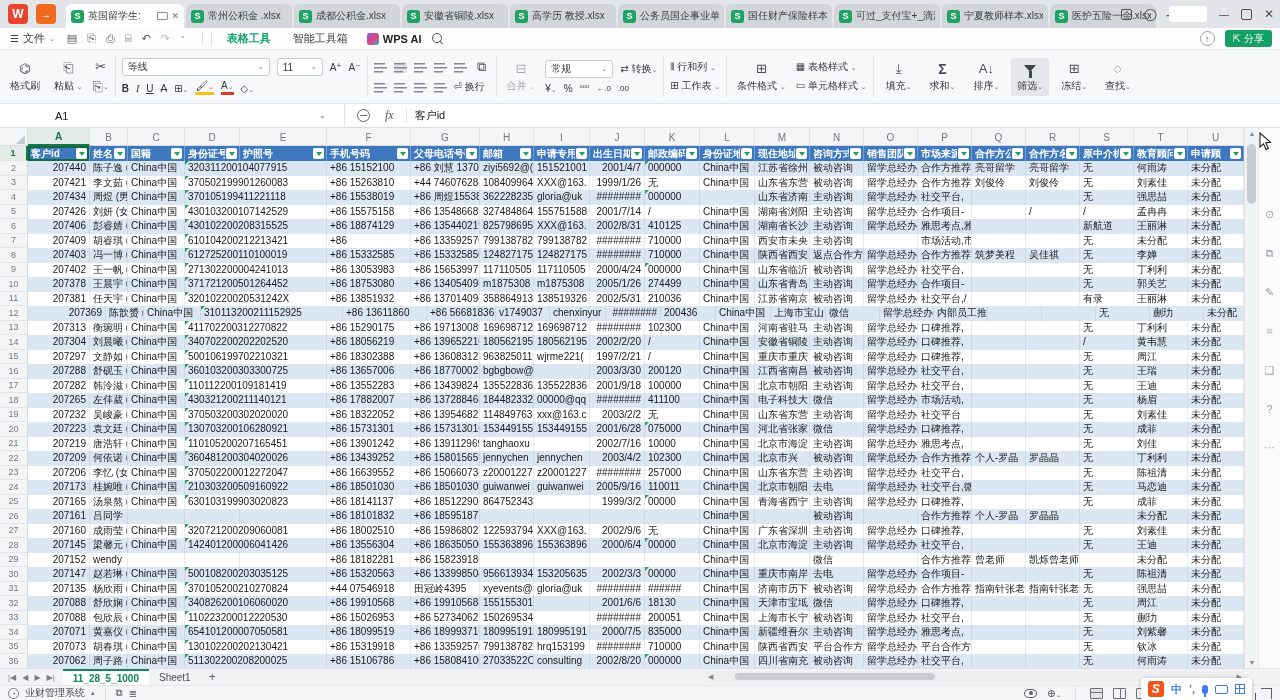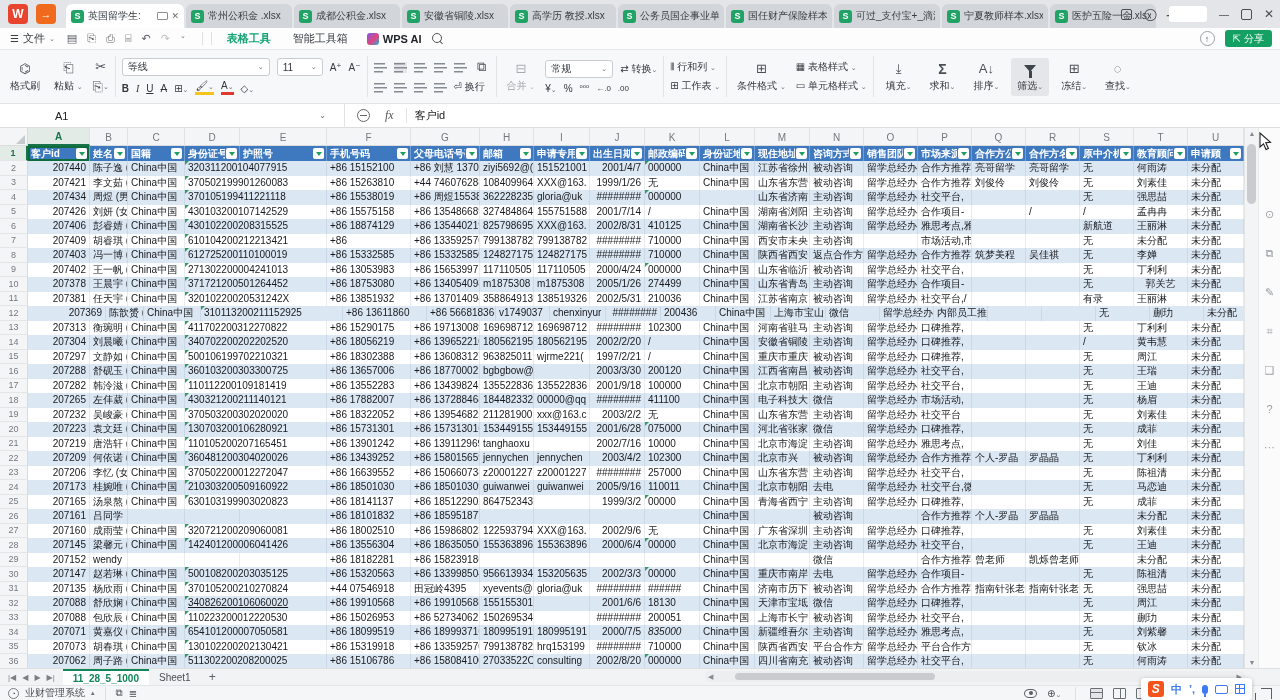--- a/index.html
+++ b/index.html
@@ -708,21 +708,21 @@
           <div class="c right" style="width: 55px;"><span class="t">2005/1/26</span></div>
           <div class="c" style="width: 55px;"><span class="t">274499</span></div>
           <div class="c" style="width: 55px;"><span class="t">China中国</span></div>
           <div class="c" style="width: 55px;"><span class="t">山东省青岛</span></div>
           <div class="c" style="width: 54px;"><span class="t">主动咨询</span></div>
           <div class="c" style="width: 54px;"><span class="t">留学总经办</span></div>
           <div class="c" style="width: 54px;"><span class="t">合作项目-</span></div>
           <div class="c" style="width: 54px;"><span class="t"></span></div>
           <div class="c" style="width: 54px;"><span class="t"></span></div>
           <div class="c" style="width: 54px;"><span class="t">无</span></div>
-          <div class="c" style="width: 54px; text-align: center;"><span class="t">郭关艺</span></div>
+          <div class="c" style="width: 54px;"><span class="t">郭关艺</span></div>
           <div class="c" style="width: 56px;"><span class="t">未分配</span></div>
         </div>
         <div class="drow">
           <div class="rn">11</div>
           <div class="c right" style="width: 62px;"><span class="t">207381</span></div>
           <div class="c" style="width: 38px;"><span class="t">任天宇 (女</span></div>
           <div class="c" style="width: 57px;"><span class="t">China中国</span></div>
           <div class="c spill tri" style="width: 55px;"><span class="t">32010220020531242X</span></div>
           <div class="c" style="width: 87px;"><span class="t"></span></div>
           <div class="c" style="width: 84px;"><span class="t">+86 13851932</span></div>
@@ -912,21 +912,21 @@
         </div>
         <div class="drow">
           <div class="rn">19</div>
           <div class="c right" style="width: 62px;"><span class="t">207232</span></div>
           <div class="c" style="width: 38px;"><span class="t">吴峻豪 (女</span></div>
           <div class="c" style="width: 57px;"><span class="t">China中国</span></div>
           <div class="c spill tri" style="width: 55px;"><span class="t">370503200302020020</span></div>
           <div class="c" style="width: 87px;"><span class="t"></span></div>
           <div class="c" style="width: 84px;"><span class="t">+86 18322052</span></div>
           <div class="c" style="width: 69px;"><span class="t">+86 1395468251</span></div>
-          <div class="c" style="width: 54px;"><span class="t">211281900</span></div>
+          <div class="c" style="width: 54px;"><span class="t">114849763</span></div>
           <div class="c" style="width: 56px;"><span class="t">xxx@163.c</span></div>
           <div class="c right" style="width: 55px;"><span class="t">2003/2/2</span></div>
           <div class="c" style="width: 55px;"><span class="t">无</span></div>
           <div class="c" style="width: 55px;"><span class="t">China中国</span></div>
           <div class="c" style="width: 55px;"><span class="t">山东省东营</span></div>
           <div class="c" style="width: 54px;"><span class="t">主动咨询</span></div>
           <div class="c" style="width: 54px;"><span class="t">留学总经办</span></div>
           <div class="c" style="width: 54px;"><span class="t">社交平台</span></div>
           <div class="c" style="width: 54px;"><span class="t"></span></div>
           <div class="c" style="width: 54px;"><span class="t"></span></div>
@@ -1220,21 +1220,21 @@
           <div class="c" style="width: 54px;"><span class="t">指南针张老</span></div>
           <div class="c" style="width: 54px;"><span class="t">无</span></div>
           <div class="c" style="width: 54px;"><span class="t">强思喆</span></div>
           <div class="c" style="width: 56px;"><span class="t">未分配</span></div>
         </div>
         <div class="drow band">
           <div class="rn">32</div>
           <div class="c right" style="width: 62px;"><span class="t">207088</span></div>
           <div class="c" style="width: 38px;"><span class="t">舒欣娴 (女</span></div>
           <div class="c" style="width: 57px;"><span class="t">China中国</span></div>
-          <div class="c spill tri" style="width: 55px; text-decoration: underline;"><span class="t">340826200106060020</span></div>
+          <div class="c spill tri" style="width: 55px;"><span class="t">340826200106060020</span></div>
           <div class="c" style="width: 87px;"><span class="t"></span></div>
           <div class="c" style="width: 84px;"><span class="t">+86 19910568</span></div>
           <div class="c" style="width: 69px;"><span class="t">+86 1991056886</span></div>
           <div class="c" style="width: 54px;"><span class="t">155155301</span></div>
           <div class="c" style="width: 56px;"><span class="t"></span></div>
           <div class="c right" style="width: 55px;"><span class="t">2001/6/6</span></div>
           <div class="c" style="width: 55px;"><span class="t">18130</span></div>
           <div class="c" style="width: 55px;"><span class="t">China中国</span></div>
           <div class="c" style="width: 55px;"><span class="t">天津市宝坻</span></div>
           <div class="c" style="width: 54px;"><span class="t">微信</span></div>
@@ -1275,21 +1275,21 @@
           <div class="c right" style="width: 62px;"><span class="t">207071</span></div>
           <div class="c" style="width: 38px;"><span class="t">黄嘉仪 (女</span></div>
           <div class="c" style="width: 57px;"><span class="t">China中国</span></div>
           <div class="c spill tri" style="width: 55px;"><span class="t">654101200007050581</span></div>
           <div class="c" style="width: 87px;"><span class="t"></span></div>
           <div class="c" style="width: 84px;"><span class="t">+86 18099519</span></div>
           <div class="c" style="width: 69px;"><span class="t">+86 1899937166</span></div>
           <div class="c" style="width: 54px;"><span class="t">180995191</span></div>
           <div class="c" style="width: 56px;"><span class="t">180995191</span></div>
           <div class="c right" style="width: 55px;"><span class="t">2000/7/5</span></div>
-          <div class="c" style="width: 55px; font-style: italic;"><span class="t">835000</span></div>
+          <div class="c" style="width: 55px;"><span class="t">835000</span></div>
           <div class="c" style="width: 55px;"><span class="t">China中国</span></div>
           <div class="c" style="width: 55px;"><span class="t">新疆维吾尔</span></div>
           <div class="c" style="width: 54px;"><span class="t">主动咨询</span></div>
           <div class="c" style="width: 54px;"><span class="t">留学总经办</span></div>
           <div class="c" style="width: 54px;"><span class="t">雅思考点,</span></div>
           <div class="c" style="width: 54px;"><span class="t"></span></div>
           <div class="c" style="width: 54px;"><span class="t"></span></div>
           <div class="c" style="width: 54px;"><span class="t">无</span></div>
           <div class="c" style="width: 54px;"><span class="t">刘紫馨</span></div>
           <div class="c" style="width: 56px;"><span class="t">未分配</span></div>

